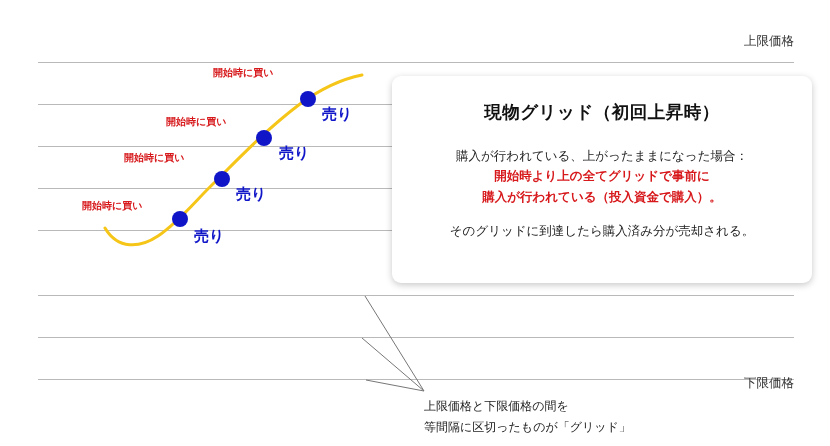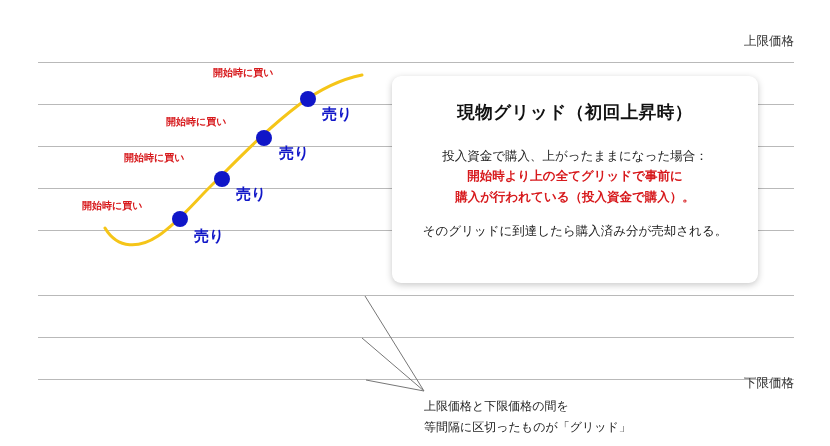--- a/index.html
+++ b/index.html
@@ -53,21 +53,21 @@
     font-size: 15px;
     font-weight: bold;
     color: #1016c8;
     white-space: nowrap;
   }
 
   #callout {
     position: absolute;
     left: 392px;
     top: 76px;
-    width: 366px;
+    width: 420px;
     height: 207px;
     background: #ffffff;
     border-radius: 9px;
     box-shadow: 0 2px 7px rgba(0,0,0,0.22);
     box-sizing: border-box;
     padding: 20px 24px;
   }
   #callout h2 {
     margin: 4px 0 0 0;
     font-size: 17.5px;
@@ -136,21 +136,21 @@
   <div class="buy-label" style="left:213px; top:66px;">開始時に買い</div>
 
   <div class="sell-label" style="left:194px; top:227px;">売り</div>
   <div class="sell-label" style="left:236px; top:185px;">売り</div>
   <div class="sell-label" style="left:279px; top:144px;">売り</div>
   <div class="sell-label" style="left:322px; top:105px;">売り</div>
 
   <div id="callout">
     <h2>現物グリッド（初回上昇時）</h2>
     <div class="callout-body">
-      <div>投入資金で購入、上がったままになった場合：</div>
+      <div>購入が行われている、上がったままになった場合：</div>
       <div class="em">開始時より上の全てグリッドで事前に</div>
       <div class="em">購入が行われている（投入資金で購入）。</div>
       <div class="spacer"></div>
       <div>そのグリッドに到達したら購入済み分が売却される。</div>
     </div>
   </div>
 
   <div class="bottom-note" id="note-line1">上限価格と下限価格の間を</div>
   <div class="bottom-note" id="note-line2">等間隔に区切ったものが「グリッド」</div>
 

